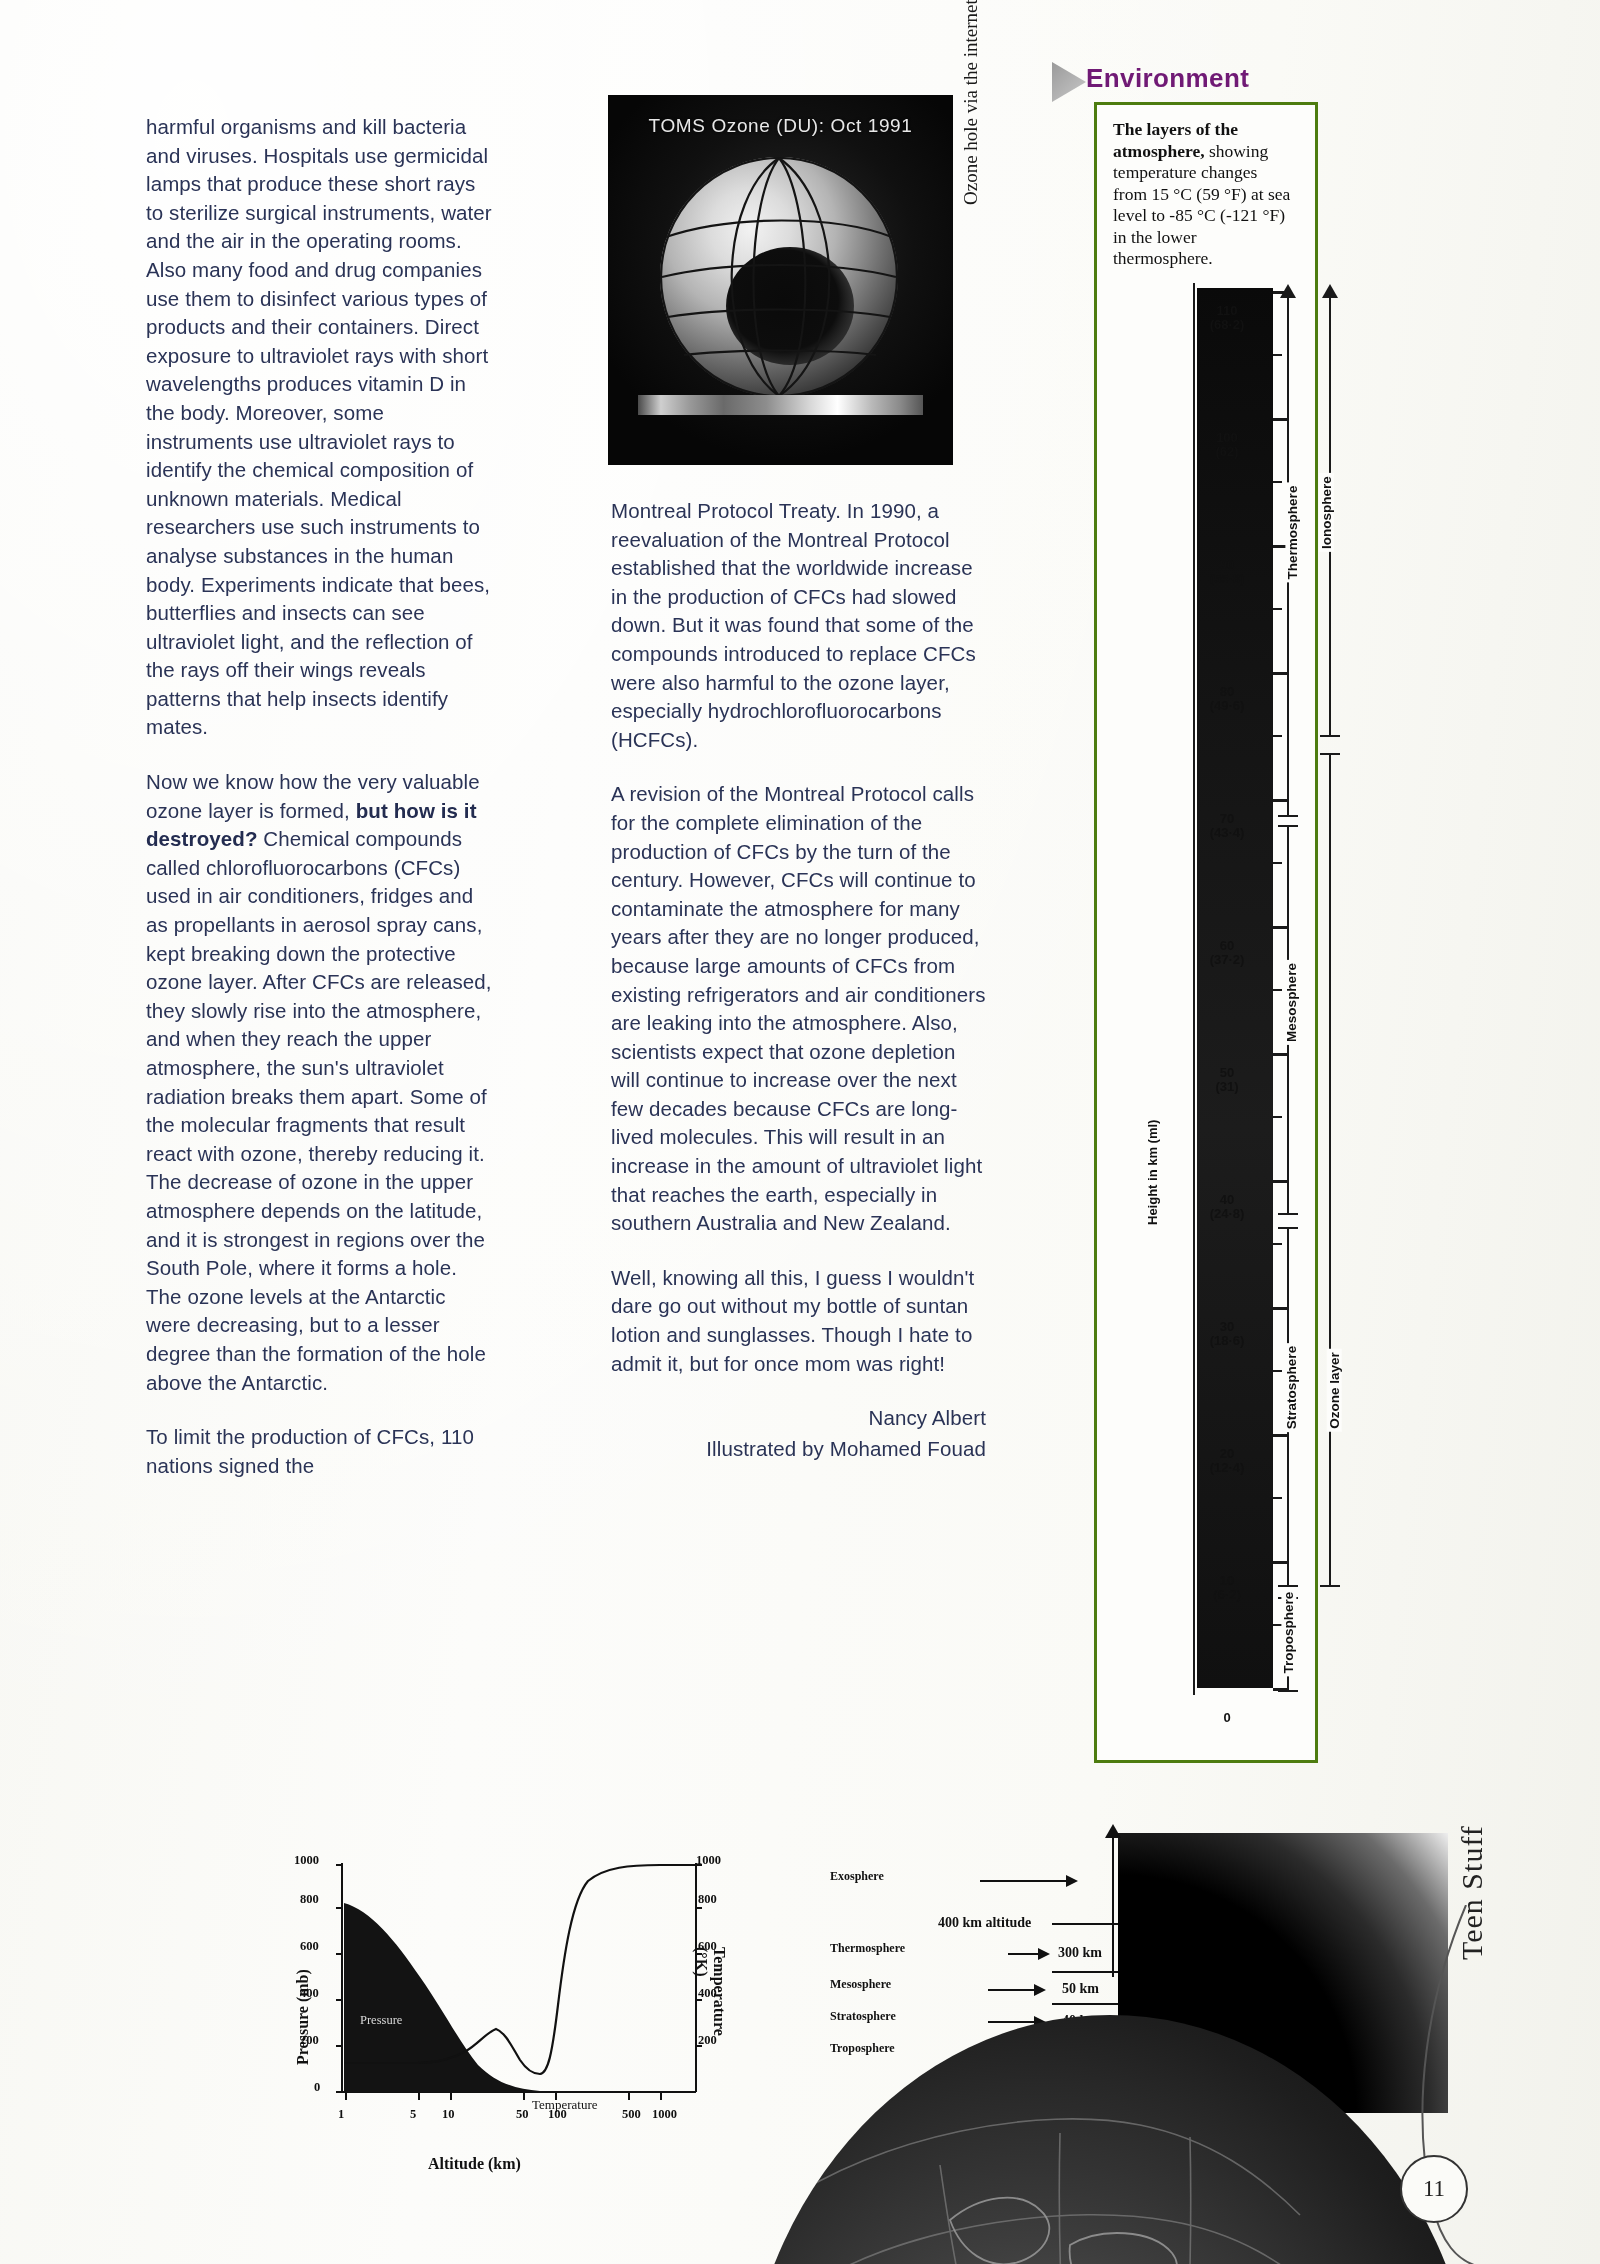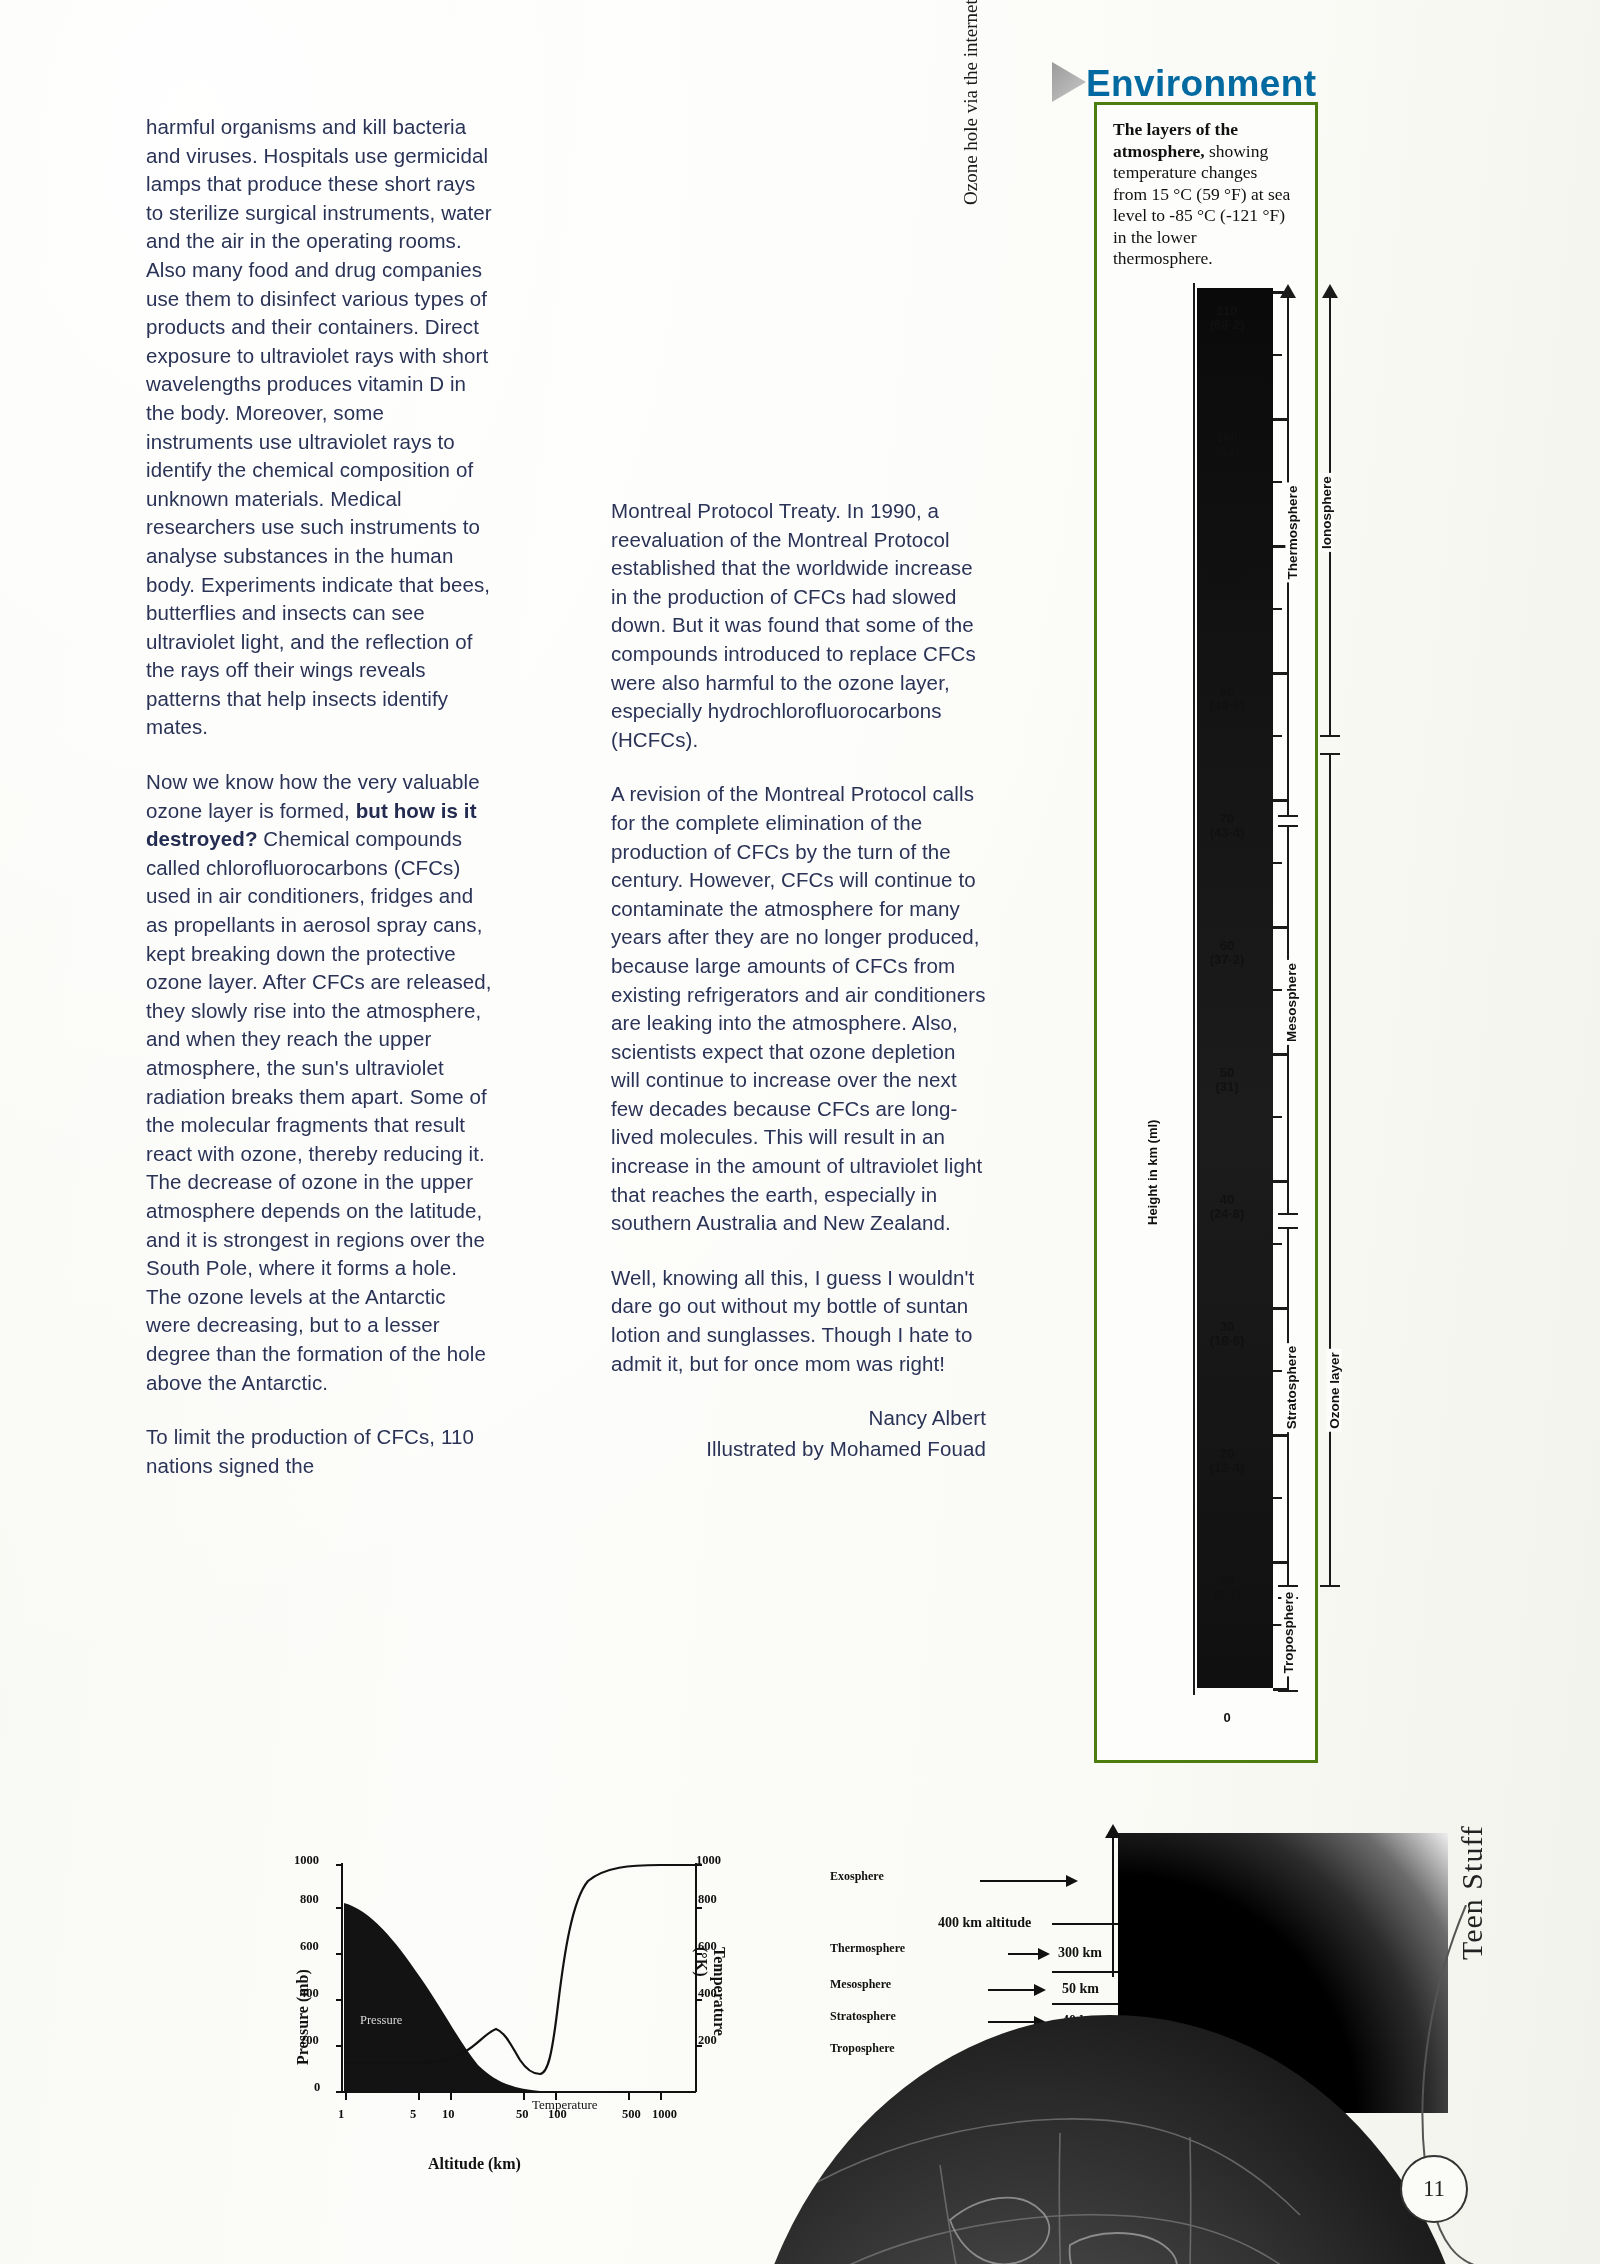--- a/index.html
+++ b/index.html
@@ -73,21 +73,21 @@
     white-space:nowrap;
   }
   
   #env-flag{
     position:absolute;left:1052px;top:62px;width:34px;height:40px;
     background:linear-gradient(135deg,#9a9a9a,#c9c9c9);
     clip-path:polygon(0 0,100% 50%,0 100%);
   }
   #env-title{
     position:absolute;left:1086px;top:63px;
-    font-size:37px;font-weight:bold;letter-spacing:.4px;color:#0369a1;
+    font-size:26px;font-weight:bold;letter-spacing:.4px;color:#701a75;
     font-family:"Liberation Sans",sans-serif;
   }
   
   #atmos-panel{
     position:absolute;left:1094px;top:102px;width:218px;height:1655px;
     border:3px solid #4d7c0f;background:#fdfdfb;
   }
   #atmos-blurb{
     position:absolute;left:16px;top:14px;width:180px;
     font-family:"Liberation Serif",serif;font-size:17.5px;line-height:21.5px;color:#111;
@@ -198,20 +198,41 @@
 
 <div id="page">
   <div id="paper-tint"></div>
 
   <div class="col bodytext" id="col-left">
     <p>harmful organisms and kill bacteria and viruses. Hospitals use germicidal lamps that produce these short rays to sterilize surgical instruments, water and the air in the operating rooms. Also many food and drug companies use them to disinfect various types of products and their containers. Direct exposure to ultraviolet rays with short wavelengths produces vitamin D in the body. Moreover, some instruments use ultraviolet rays to identify the chemical composition of unknown materials. Medical researchers use such instruments to analyse substances in the human body. Experiments indicate that bees, butterflies and insects can see ultraviolet light, and the reflection of the rays off their wings reveals patterns that help insects identify mates.</p>
     <p><span>Now we know how the very valuable ozone layer is formed,</span> <b>but how is it destroyed?</b> <span>Chemical compounds called chlorofluorocarbons (CFCs) used in air conditioners, fridges and as propellants in aerosol spray cans, kept breaking down the protective ozone layer. After CFCs are released, they slowly rise into the atmosphere, and when they reach the upper atmosphere, the sun's ultraviolet radiation breaks them apart. Some of the molecular fragments that result react with ozone, thereby reducing it. The decrease of ozone in the upper atmosphere depends on the latitude, and it is strongest in regions over the South Pole, where it forms a hole. The ozone levels at the Antarctic were decreasing, but to a lesser degree than the formation of the hole above the Antarctic.</span></p>
     <p>To limit the production of CFCs, 110 nations signed the</p>
   </div>
 
+  <div id="toms-figure">
+    <div id="toms-img">
+      <div id="toms-globe"></div>
+      <div id="toms-hole"></div>
+      <svg id="toms-grid" viewBox="0 0 238 240">
+        <g fill="none" stroke="#141414" stroke-width="2.2">
+          <ellipse cx="119" cy="120" rx="118" ry="119"></ellipse>
+          <path d="M119 1 C 60 40, 52 190, 119 239"></path>
+          <path d="M119 1 C 88 40, 82 195, 119 239"></path>
+          <path d="M119 1 C 150 40, 158 195, 119 239"></path>
+          <path d="M119 1 C 182 45, 190 190, 119 239"></path>
+          <path d="M6 80 C 70 58, 175 58, 232 80"></path>
+          <path d="M2 120 C 70 104, 172 104, 236 120"></path>
+          <path d="M8 160 C 70 150, 175 150, 230 160"></path>
+          <path d="M24 198 C 72 192, 170 192, 216 198"></path>
+        </g>
+      </svg>
+      <div id="toms-title">TOMS Ozone (DU): Oct 1991</div>
+      <div id="toms-scalebar"></div>
+    </div>
+  </div>
   <div id="toms-caption">Ozone hole via the internet</div>
 
   <div class="col bodytext" id="col-mid">
     <p>Montreal Protocol Treaty. In 1990, a reevaluation of the Montreal Protocol established that the worldwide increase in the production of CFCs had slowed down. But it was found that some of the compounds introduced to replace CFCs were also harmful to the ozone layer, especially hydrochlorofluorocarbons (HCFCs).</p>
     <p>A revision of the Montreal Protocol calls for the complete elimination of the production of CFCs by the turn of the century. However, CFCs will continue to contaminate the atmosphere for many years after they are no longer produced, because large amounts of CFCs from existing refrigerators and air conditioners are leaking into the atmosphere. Also, scientists expect that ozone depletion will continue to increase over the next few decades because CFCs are long-lived molecules. This will result in an increase in the amount of ultraviolet light that reaches the earth, especially in southern Australia and New Zealand.</p>
     <p>Well, knowing all this, I guess I wouldn't dare go out without my bottle of suntan lotion and sunglasses. Though I hate to admit it, but for once mom was right!</p>
     <p class="signoff" style="margin-bottom:2px;">Nancy Albert</p>
     <p class="signoff">Illustrated by Mohamed Fouad</p>
   </div>
 

